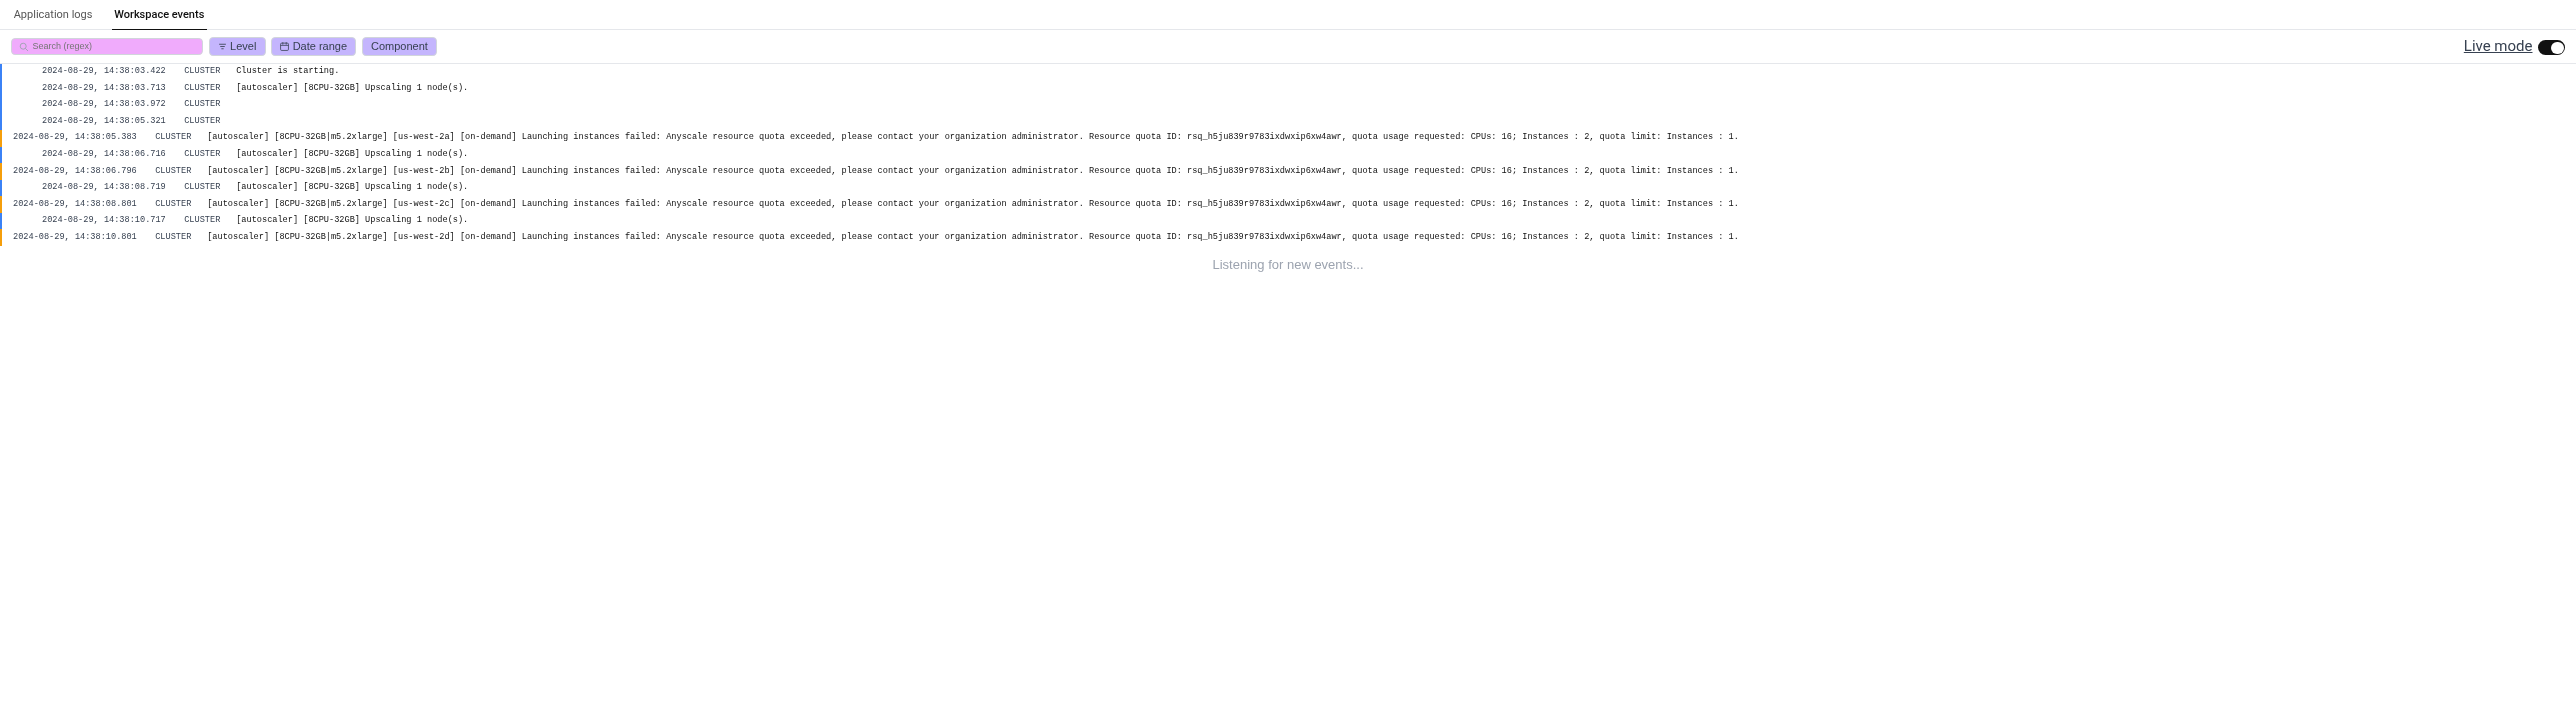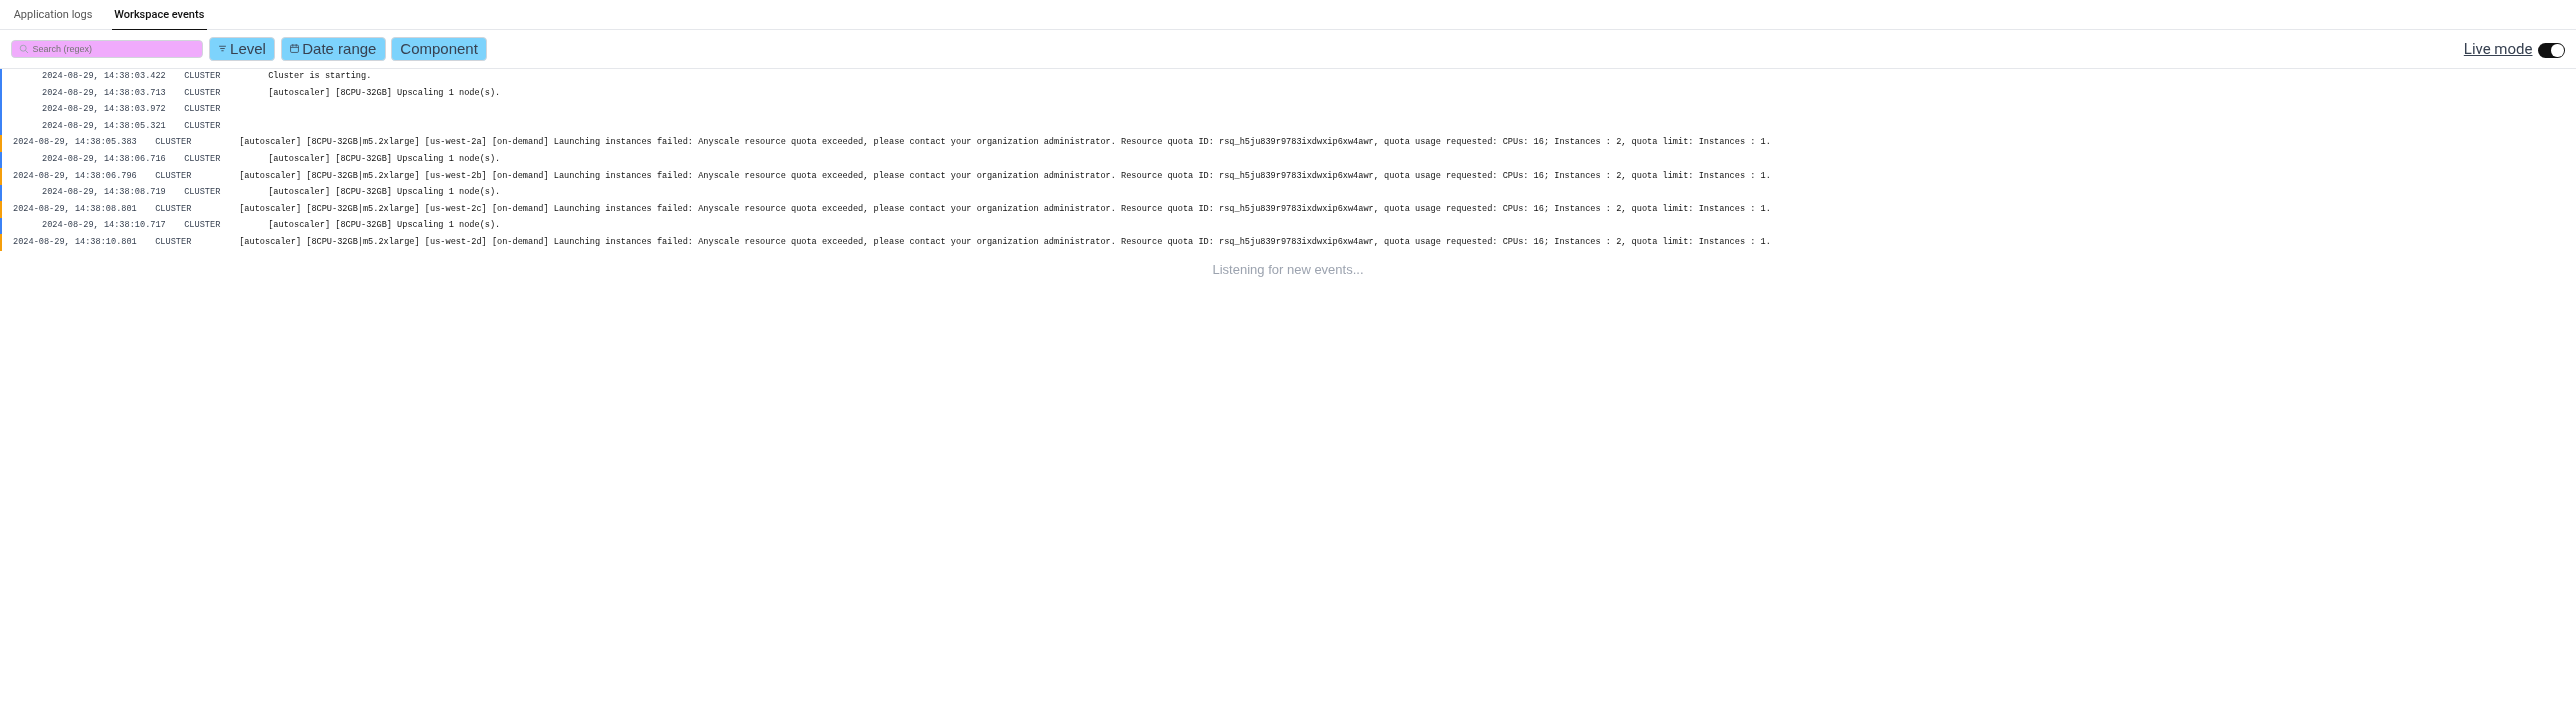--- a/index.html
+++ b/index.html
@@ -68,22 +68,22 @@
       flex-shrink: 0;
     }
     .filter-btn {
       display: flex;
       align-items: center;
       gap: 3.4px;
       border: 0.7px solid #d1d5db;
       border-radius: 4.1px;
       padding: 2.7px 8.2px;
       cursor: pointer;
-      background: #7dd3fc;
-      font-size: 15px;
+      background: #c4b5fd;
+      font-size: 11px;
       color: #374151;
     }
 
     .spacer { flex: 1; }
 
     .live-mode-area {
       display: flex;
       align-items: flex-end;
       gap: 5.5px;
       font-size: 15px;
@@ -139,21 +139,20 @@
       white-space: nowrap;
       flex-shrink: 0;
       margin-right: 11px;
       min-width: 41px;
       font-weight: 500;
     }
     .log-message {
       color: #111;
       word-break: break-all;
       flex: 1;
-      margin-left: 32px;
     }
 
     .listening-msg {
       text-align: center;
       color: #9ca3af;
       padding: 11px;
       font-family: -apple-system, BlinkMacSystemFont, 'Segoe UI', sans-serif;
       font-size: 13px;
     }
   </style>

